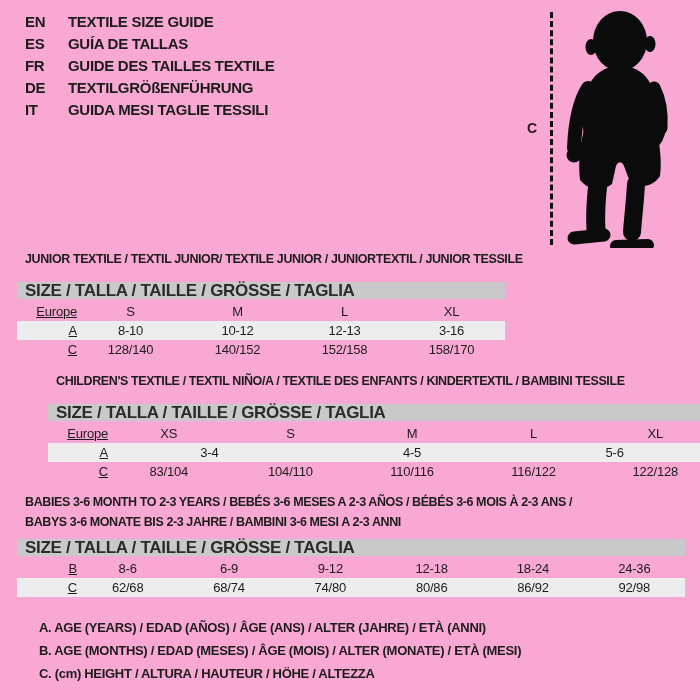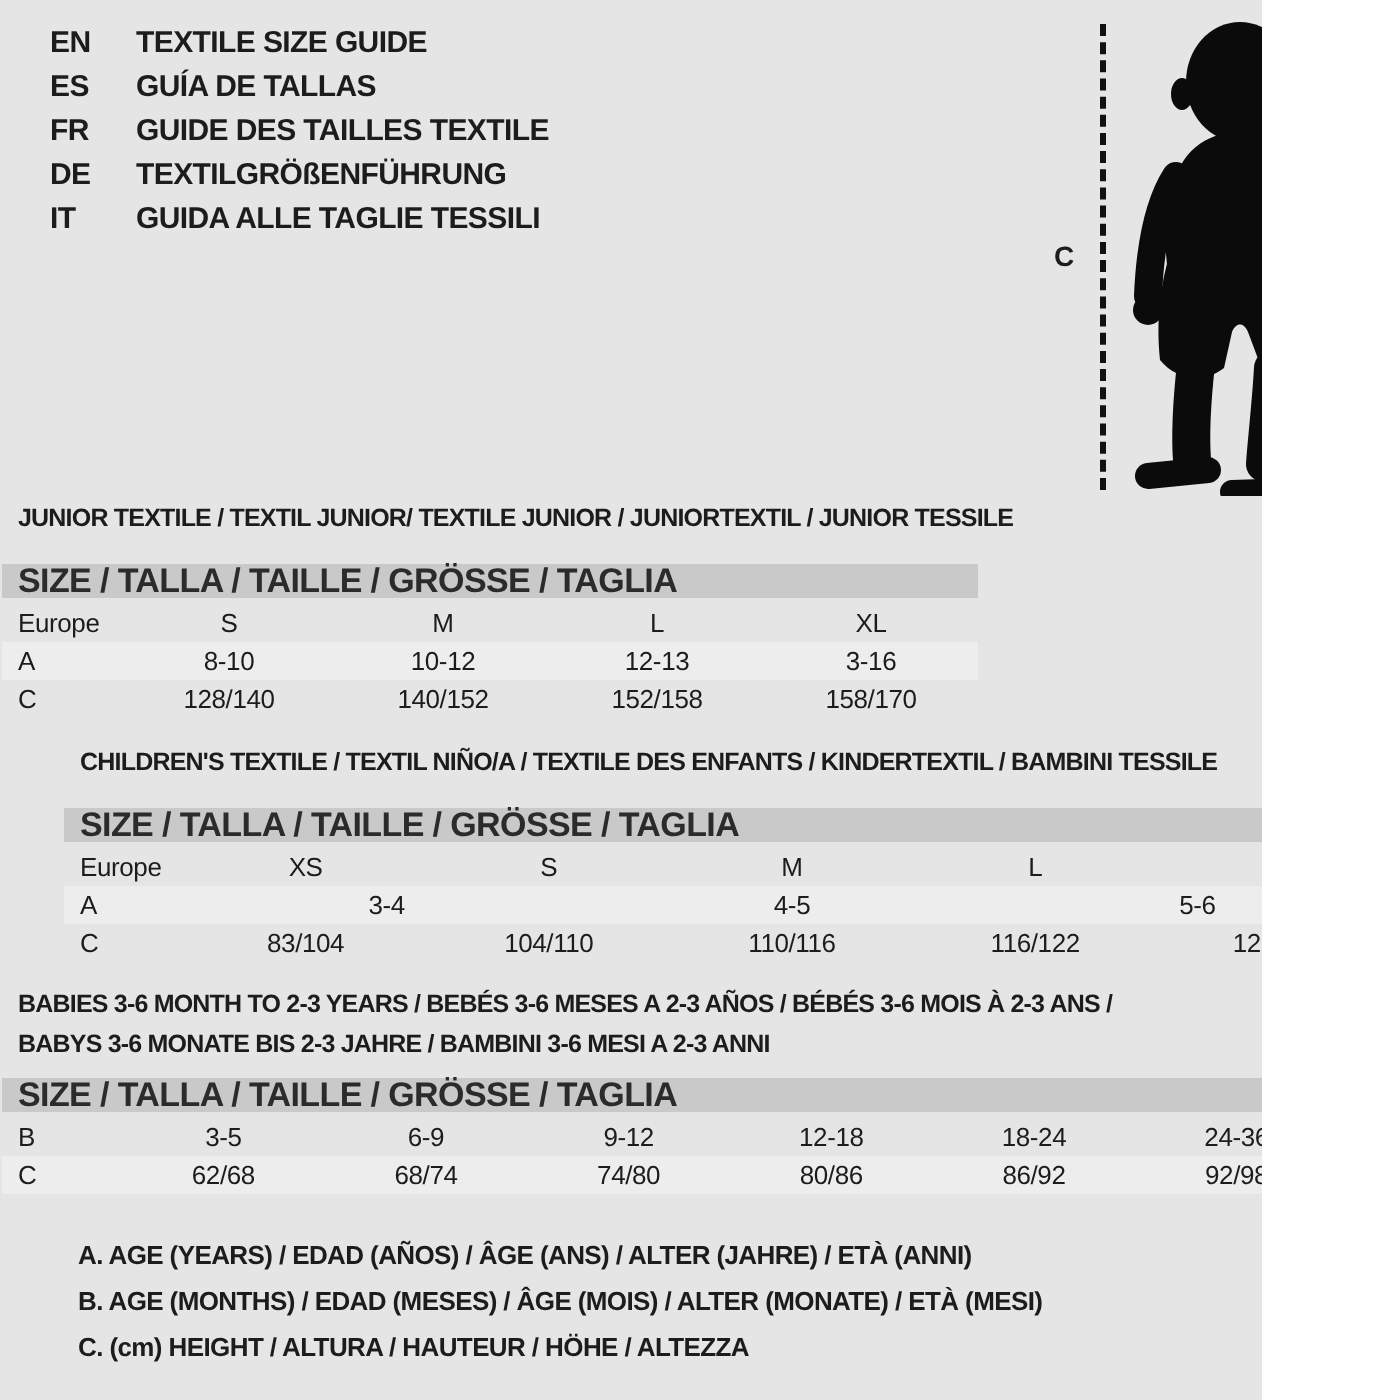--- a/index.html
+++ b/index.html
@@ -1,44 +1,44 @@
 <!DOCTYPE html>
 <html style="--bar-gray: #c9c9c9; --row-gray: #ededed; --text: #1c1c1c;"><head>
 <meta charset="utf-8">
 <style>
   html,body{margin:0;padding:0;background:#ffffff;}
   #canvas{
-    position:relative;width:631px;height:700px;background:#e5e5e5;overflow:hidden;
+    position:relative;width:700px;height:700px;background:#f9a8d4;overflow:hidden;
     font-family:"Liberation Sans",sans-serif;color:var(--text,#1c1c1c);
   }
   
   #lang-list{position:absolute;left:25px;top:11px;}
   .lang-row{display:flex;height:22px;line-height:22px;font-size:15px;font-weight:700;letter-spacing:-0.3px;}
   .lang-code{width:43px;}
   .lang-label{white-space:nowrap;}
   
   #figure-svg{position:absolute;left:561px;top:6px;width:122px;height:242px;}
   #measure-line{position:absolute;left:550px;top:12px;height:233px;width:0;border-left:3px dashed #111;}
   #measure-label{position:absolute;left:527px;top:120px;font-size:14px;font-weight:700;}
   
-  .section{position:absolute;left:1px;}
+  .section{position:absolute;left:17px;}
   .sec-junior{top:249px;width:488px;}
   .sec-children{top:371px;width:668px;margin-left:31px;}
   .sec-babies{top:492px;width:668px;}
   .titles{margin-left:8px;margin-bottom:13px;}
   .sec-babies .titles{margin-bottom:7px;}
   .sec-title{font-size:12.5px;font-weight:700;letter-spacing:-0.4px;line-height:20px;white-space:nowrap;}
   .size-bar{
     background:var(--bar-gray,#c9c9c9);height:17px;line-height:17px;padding-left:8px;
     font-size:17px;font-weight:700;letter-spacing:-0.3px;color:#2b2b2b;white-space:nowrap;
   }
   .rows{margin-top:3px;}
   .row{display:flex;height:19px;line-height:19px;font-size:13px;letter-spacing:-0.2px;}
   .row:nth-child(even){background:var(--row-gray,#ededed);}
-  .cell-label{width:60px;padding-left:8px;box-sizing:border-box;text-align:left;}
+  .cell-label{width:60px;padding-left:8px;box-sizing:border-box;text-align:right;text-decoration:underline;}
   .cell{flex:1;text-align:center;}
   
   #legend{position:absolute;left:39px;top:616px;}
   .legend-line{height:23px;line-height:23px;font-size:13px;font-weight:700;letter-spacing:-0.3px;white-space:nowrap;}
 </style>
 </head>
 <body>
 
 <div id="canvas">
 
@@ -54,21 +54,21 @@
       <div class="lang-row">
         <span class="lang-code">FR</span>
         <span class="lang-label">GUIDE DES TAILLES TEXTILE</span>
       </div>
       <div class="lang-row">
         <span class="lang-code">DE</span>
         <span class="lang-label">TEXTILGRÖßENFÜHRUNG</span>
       </div>
       <div class="lang-row">
         <span class="lang-code">IT</span>
-        <span class="lang-label">GUIDA ALLE TAGLIE TESSILI</span>
+        <span class="lang-label">GUIDA MESI TAGLIE TESSILI</span>
       </div>
     </div>
 
   <svg id="figure-svg" viewBox="0 0 122 242" aria-hidden="true">
     <g fill="#0b0b0b" stroke="none">
       <ellipse cx="59" cy="35" rx="27" ry="30"></ellipse>
       <ellipse cx="30" cy="41" rx="5.5" ry="8"></ellipse>
       <ellipse cx="89" cy="38" rx="5.5" ry="8"></ellipse>
       <rect x="48" y="56" width="22" height="14"></rect>
       <path d="M59,60 C41,60 29,71 25,88 C21,104 21,116 23,130 L95,130 C97,114 97,102 93,86 C88,70 77,60 59,60 Z"></path>
@@ -152,21 +152,21 @@
 
   <div class="section sec-babies">
     <div class="titles">
         <div class="sec-title">BABIES 3-6 MONTH TO 2-3 YEARS / BEBÉS 3-6 MESES A 2-3 AÑOS / BÉBÉS 3-6 MOIS À 2-3 ANS /</div>
         <div class="sec-title">BABYS 3-6 MONATE BIS 2-3 JAHRE / BAMBINI 3-6 MESI A 2-3 ANNI</div>
       </div>
     <div class="size-bar">SIZE / TALLA / TAILLE / GRÖSSE / TAGLIA</div>
     <div class="rows">
         <div class="row">
           <div class="cell-label">B</div>
-          <div class="cell">3-5</div>
+          <div class="cell">8-6</div>
           <div class="cell">6-9</div>
           <div class="cell">9-12</div>
           <div class="cell">12-18</div>
           <div class="cell">18-24</div>
           <div class="cell">24-36</div>
         </div>
         <div class="row">
           <div class="cell-label">C</div>
           <div class="cell">62/68</div>
           <div class="cell">68/74</div>

